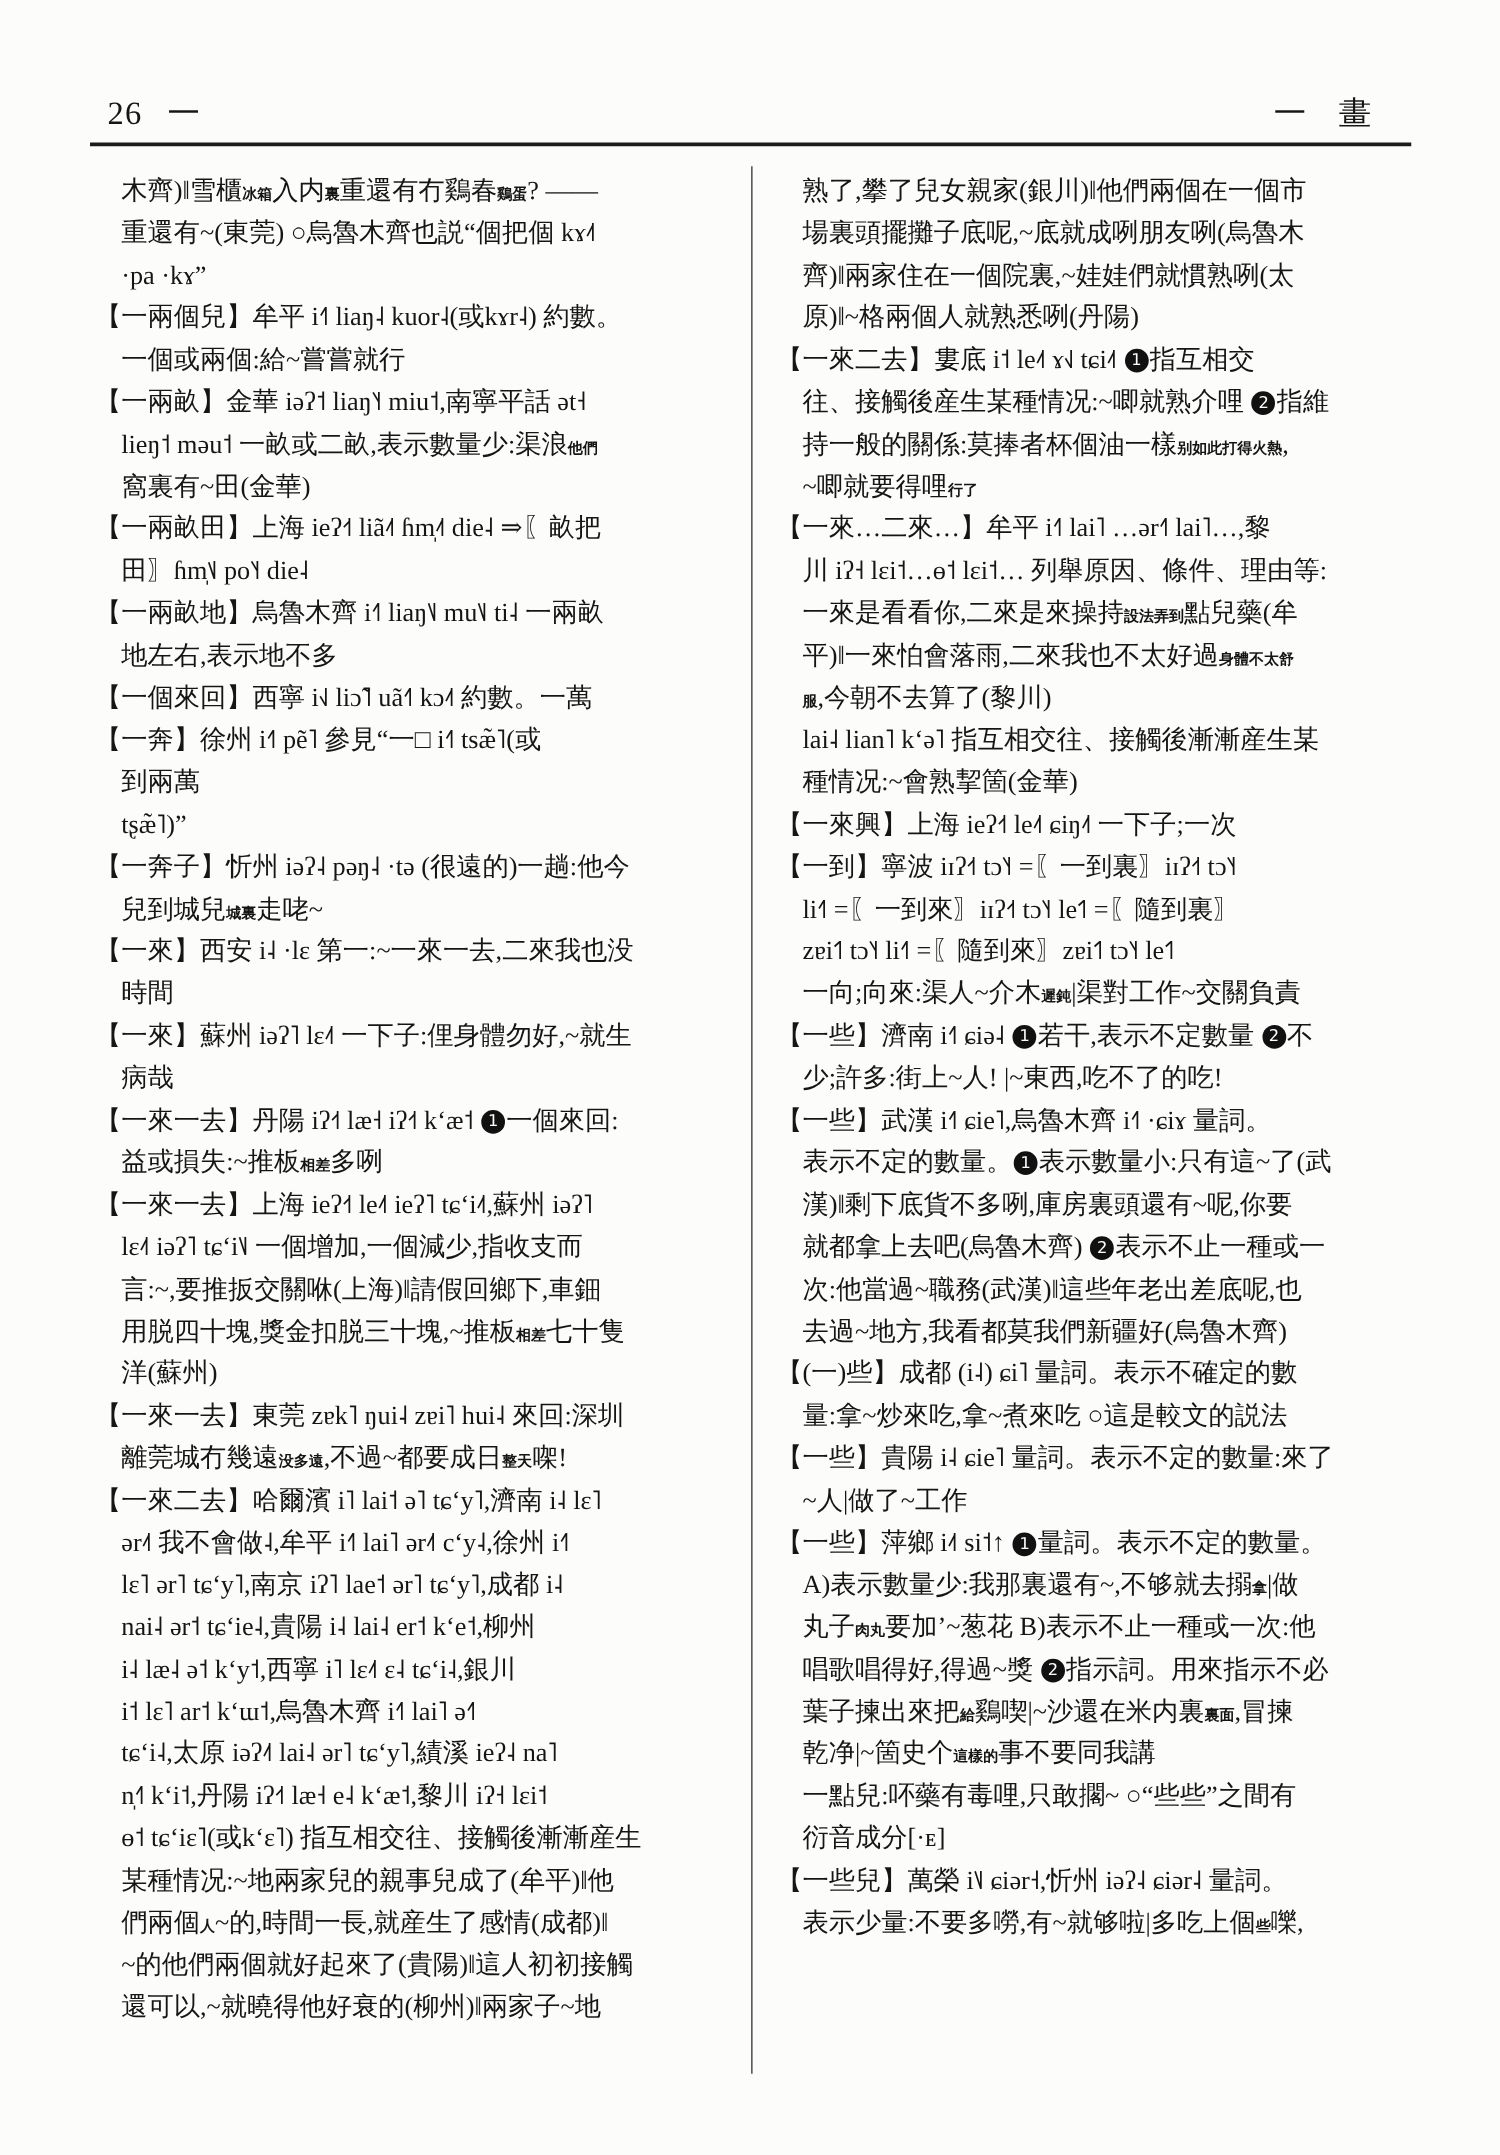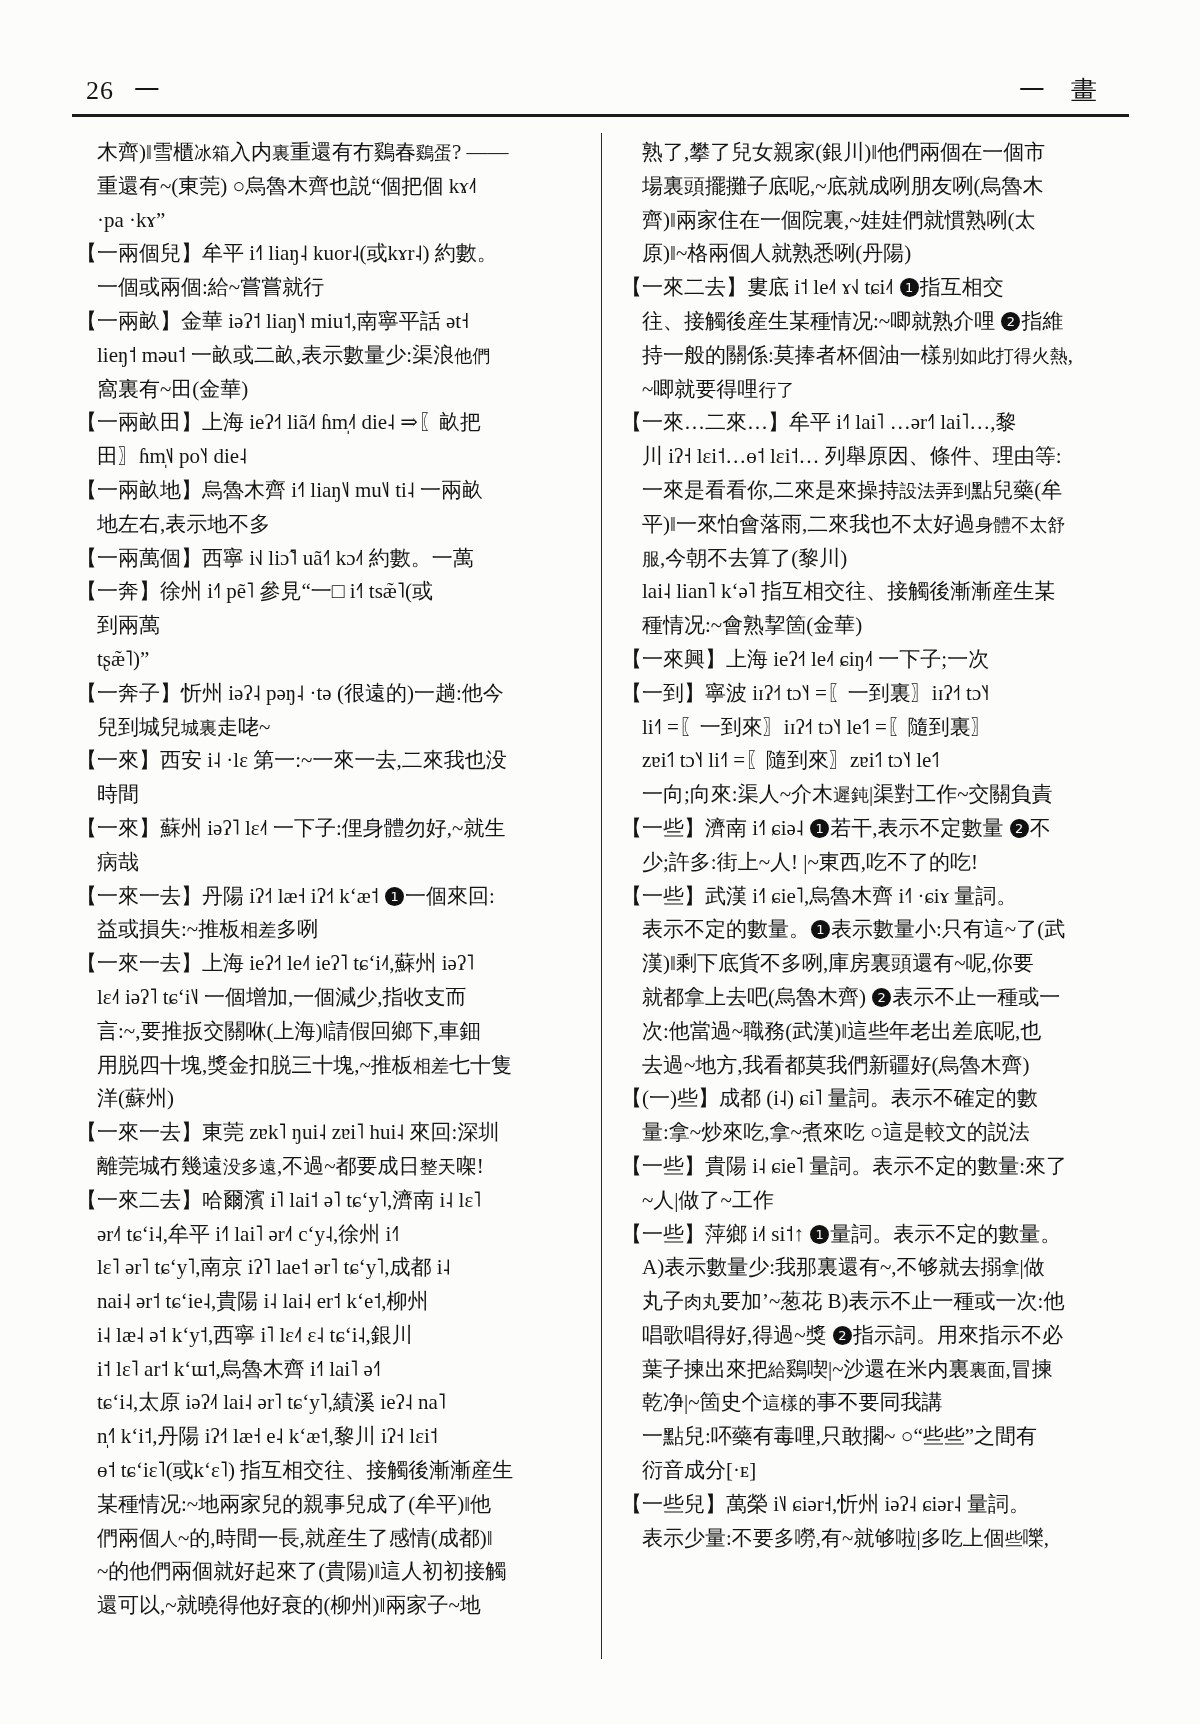--- a/index.html
+++ b/index.html
@@ -9,21 +9,21 @@
   .hdr-num{left:86px;letter-spacing:1px;}
   .hdr-char{left:134px;}
   .hdr-right{left:1019px;}
   .hdr-rule{position:absolute;left:72px;top:114px;width:1057px;height:3px;background:#1b1b1b;}
   .col-divider{position:absolute;left:601px;top:133px;width:1px;height:1526px;background:#2a2a2a;}
   .col{position:absolute;top:136px;width:496px;}
   .col-left{left:76px;}
   .col-right{left:621px;width:492px;}
   .line{height:33.8px;line-height:33.8px;font-size:21px;white-space:nowrap;}
   .ind{padding-left:21px;}
-  .sm{font-size:18px;}
+  .sm{font-size:12px;font-weight:bold;}
   .cnum{display:inline-block;width:19px;height:19px;border-radius:50%;background:#111;color:#fff;
         font-size:13px;line-height:19px;text-align:center;vertical-align:2px;
         font-family:"DejaVu Sans",sans-serif;margin:0 1px;}
 </style>
 </head>
 <body>
 
 <div class="page">
   <div class="hdr hdr-num">26</div>
   <div class="hdr hdr-char">一</div>
@@ -36,41 +36,41 @@
       <div class="line ind"><span>·pa ·kɤ”</span></div>
       <div class="line"><span>【一兩個兒】牟平 i˧˥ liaŋ˨ kuor˨(或kɤr˨) 約數。</span></div>
       <div class="line ind"><span>一個或兩個:給~嘗嘗就行</span></div>
       <div class="line"><span>【一兩畝】金華 iəʔ˦ liaŋ˥˧ miu˦,南寧平話 ət˧</span></div>
       <div class="line ind"><span>lieŋ˦ məu˦ 一畝或二畝,表示數量少:渠浪</span><span class="sm">他們</span></div>
       <div class="line ind"><span>窩裏有~田(金華)</span></div>
       <div class="line"><span>【一兩畝田】上海 ieʔ˧˦ liã˨˦ ɦm̩˨˦ die˨ ⇒〖畝把</span></div>
       <div class="line ind"><span>田〗ɦm̩˦˩ po˥˧ die˨</span></div>
       <div class="line"><span>【一兩畝地】烏魯木齊 i˧˥ liaŋ˥˩ mu˥˩ ti˨ 一兩畝</span></div>
       <div class="line ind"><span>地左右,表示地不多</span></div>
-      <div class="line"><span>【一兩萬個】西寧 i˧˩ liɔ̃˥ uã˧˥ kɔ˨˦ 約數。一萬</span></div>
+      <div class="line"><span>【一個來回】西寧 i˧˩ liɔ̃˥ uã˧˥ kɔ˨˦ 約數。一萬</span></div>
       <div class="line"><span>【一奔】徐州 i˧˥ pẽ˥ 參見“一□ i˧˥ tsæ̃˥(或</span></div>
       <div class="line ind"><span>到兩萬</span></div>
       <div class="line ind"><span>tʂæ̃˥)”</span></div>
       <div class="line"><span>【一奔子】忻州 iəʔ˨ pəŋ˨ ·tə (很遠的)一趟:他今</span></div>
       <div class="line ind"><span>兒到城兒</span><span class="sm">城裏</span><span>走咾~</span></div>
       <div class="line"><span>【一來】西安 i˨ ·lɛ 第一:~一來一去,二來我也没</span></div>
       <div class="line ind"><span>時間</span></div>
       <div class="line"><span>【一來】蘇州 iəʔ˥ lɛ˨˦ 一下子:俚身體勿好,~就生</span></div>
       <div class="line ind"><span>病哉</span></div>
       <div class="line"><span>【一來一去】丹陽 iʔ˧˦ læ˧ iʔ˧˦ kʻæ˦ </span><span class="cnum">1</span><span>一個來回:</span></div>
       <div class="line ind"><span>益或損失:~推板</span><span class="sm">相差</span><span>多咧</span></div>
       <div class="line"><span>【一來一去】上海 ieʔ˧˦ le˨˦ ieʔ˥ tɕʻi˨˦,蘇州 iəʔ˥</span></div>
       <div class="line ind"><span>lɛ˨˦ iəʔ˥ tɕʻi˥˩ 一個增加,一個減少,指收支而</span></div>
       <div class="line ind"><span>言:~,要推扳交關咻(上海)‖請假回鄉下,車鈿</span></div>
       <div class="line ind"><span>用脱四十塊,獎金扣脱三十塊,~推板</span><span class="sm">相差</span><span>七十隻</span></div>
       <div class="line ind"><span>洋(蘇州)</span></div>
       <div class="line"><span>【一來一去】東莞 zɐk˥ ŋui˨ zɐi˥ hui˨ 來回:深圳</span></div>
       <div class="line ind"><span>離莞城冇幾遠</span><span class="sm">没多遠</span><span>,不過~都要成日</span><span class="sm">整天</span><span>㗎!</span></div>
       <div class="line"><span>【一來二去】哈爾濱 i˥ lai˦ ə˥ tɕʻy˥,濟南 i˨ lɛ˥</span></div>
-      <div class="line ind"><span>ər˨˦ tɕʻi˨,牟平 i˧˥ lai˥ ər˨˦ cʻy˨,徐州 i˧˥</span></div>
+      <div class="line ind"><span>ər˨˦ 我不會做˨,牟平 i˧˥ lai˥ ər˨˦ cʻy˨,徐州 i˧˥</span></div>
       <div class="line ind"><span>lɛ˥ ər˥ tɕʻy˥,南京 iʔ˥ lae˦ ər˥ tɕʻy˥,成都 i˨</span></div>
       <div class="line ind"><span>nai˨ ər˦ tɕʻie˨,貴陽 i˨ lai˨ er˦ kʻe˦,柳州</span></div>
       <div class="line ind"><span>i˨ læ˨ ə˦ kʻy˦,西寧 i˥ lɛ˨˦ ɛ˨ tɕʻi˨,銀川</span></div>
       <div class="line ind"><span>i˦ lɛ˥ ar˦ kʻɯ˦,烏魯木齊 i˧˥ lai˥ ə˧˥</span></div>
       <div class="line ind"><span>tɕʻi˨,太原 iəʔ˨˦ lai˨ ər˥ tɕʻy˥,績溪 ieʔ˨ na˥</span></div>
       <div class="line ind"><span>n̩˧˥ kʻi˦,丹陽 iʔ˧˦ læ˧ e˨ kʻæ˦,黎川 iʔ˧ lɛi˦</span></div>
       <div class="line ind"><span>ɵ˦ tɕʻiɛ˥(或kʻɛ˥) 指互相交往、接觸後漸漸産生</span></div>
       <div class="line ind"><span>某種情况:~地兩家兒的親事兒成了(牟平)‖他</span></div>
       <div class="line ind"><span>們兩個</span><span class="sm">人</span><span>~的,時間一長,就産生了感情(成都)‖</span></div>
       <div class="line ind"><span>~的他們兩個就好起來了(貴陽)‖這人初初接觸</span></div>

